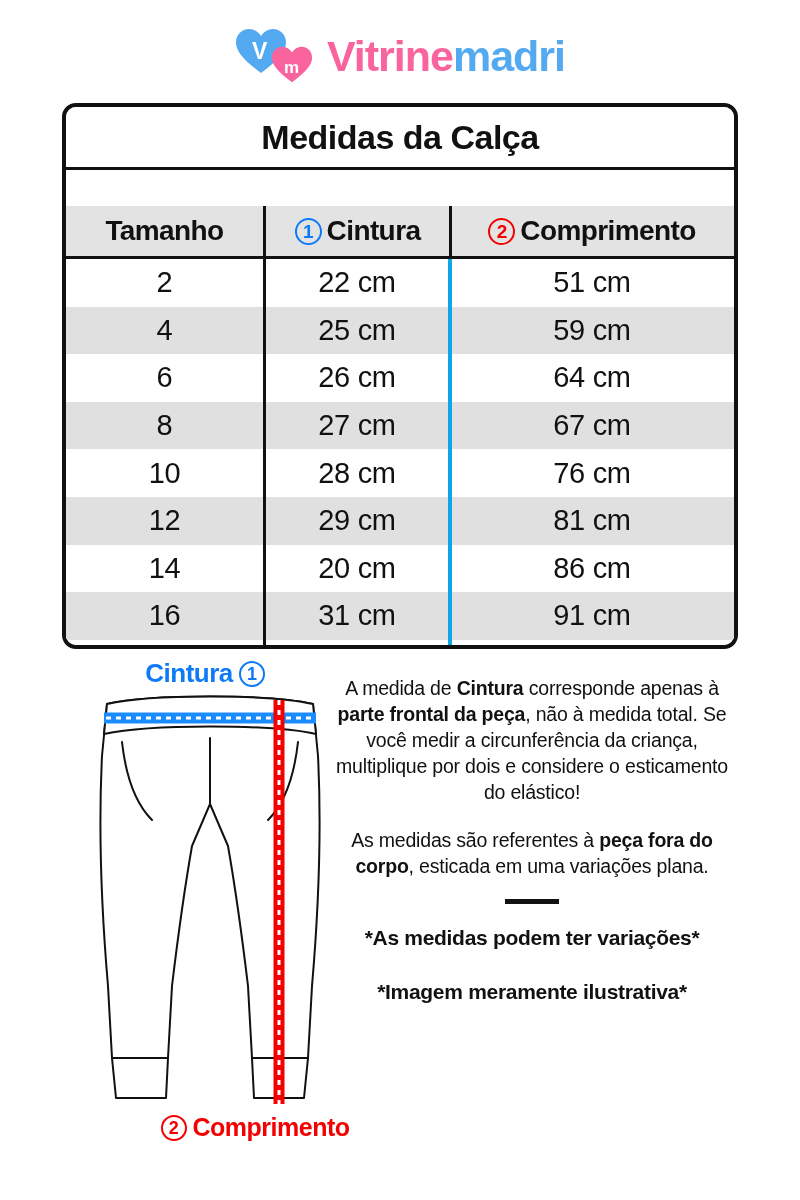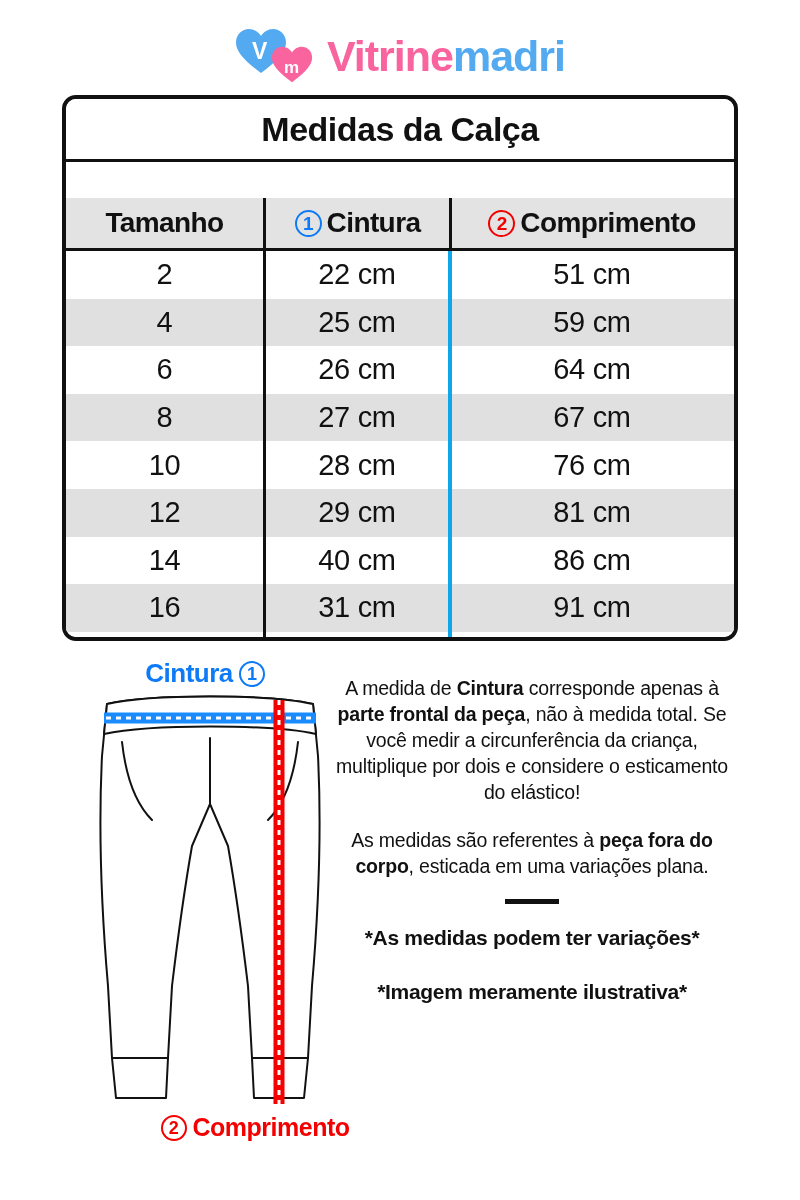--- a/index.html
+++ b/index.html
@@ -31,21 +31,21 @@
   .logo-text {
     font-size: 43px; font-weight: 700; letter-spacing: -1px;
     font-family: "Liberation Sans", sans-serif; line-height: 1;
     white-space: nowrap;
   }
   .logo-text .pink { color: #f9649f; }
   .logo-text .blue { color: #53aaf0; }
 
   
   .table-card {
-    position: absolute; left: 62px; top: 95px;
+    position: absolute; left: 62px; top: 103px;
     width: 676px; height: 546px;
     border: 4px solid #111; border-radius: 14px;
     background: #fff; overflow: hidden;
   }
   .table-title {
     height: 63px; display: flex; align-items: center; justify-content: center;
     font-size: 34px; font-weight: 700; color: #111; letter-spacing: -0.5px;
     border-bottom: 3px solid #111; background: #fff;
   }
   .thead {
@@ -182,21 +182,21 @@
           <div class="td c1">28 cm</div>
           <div class="td c2">76 cm</div>
         </div>
         <div class="trow alt">
           <div class="td c0">12</div>
           <div class="td c1">29 cm</div>
           <div class="td c2">81 cm</div>
         </div>
         <div class="trow">
           <div class="td c0">14</div>
-          <div class="td c1">40 cm</div>
+          <div class="td c1">20 cm</div>
           <div class="td c2">86 cm</div>
         </div>
         <div class="trow alt">
           <div class="td c0">16</div>
           <div class="td c1">31 cm</div>
           <div class="td c2">91 cm</div>
         </div>
         <div class="trow">
           <div class="td c0">18</div>
           <div class="td c1">23 cm</div>

